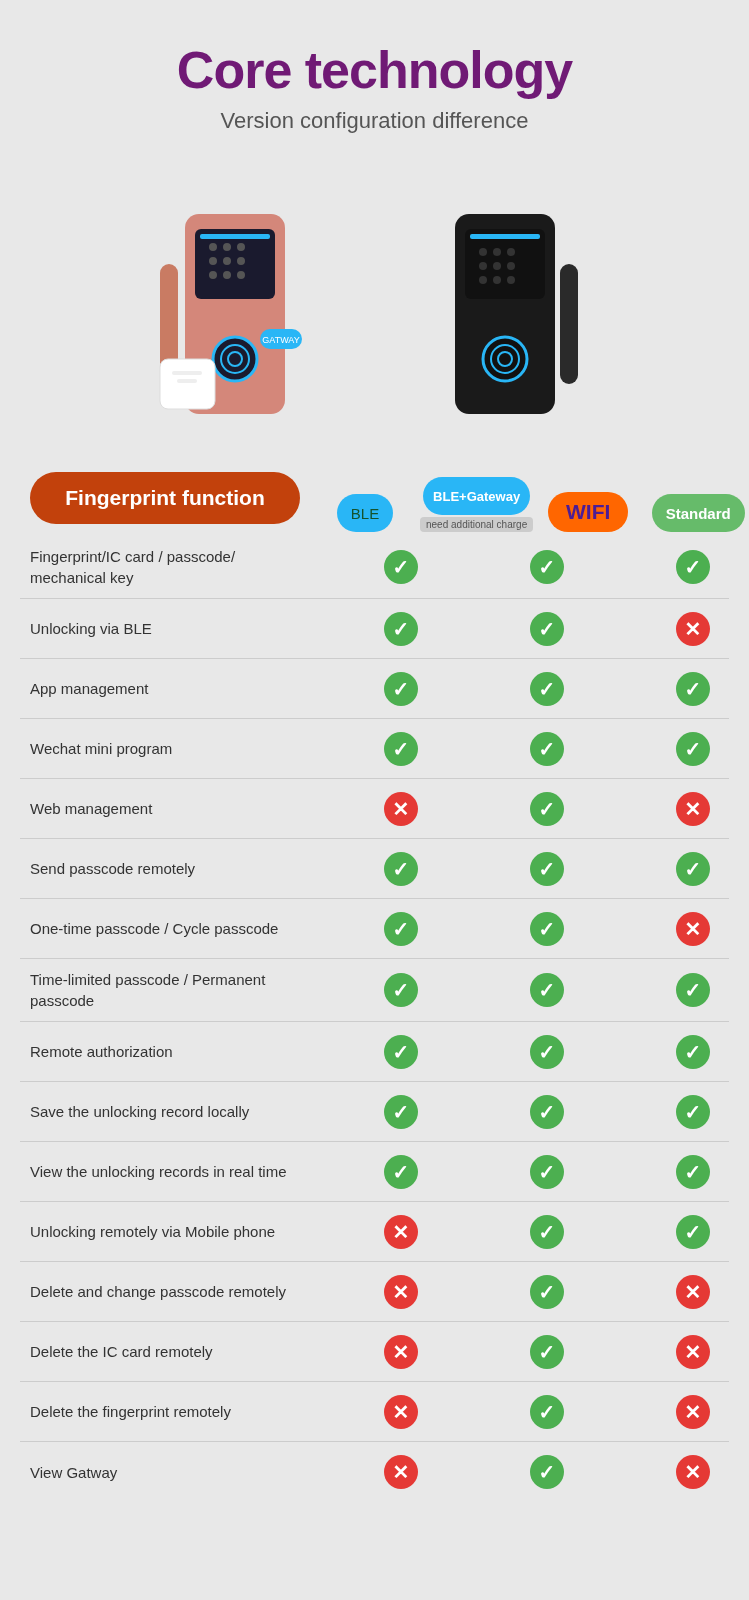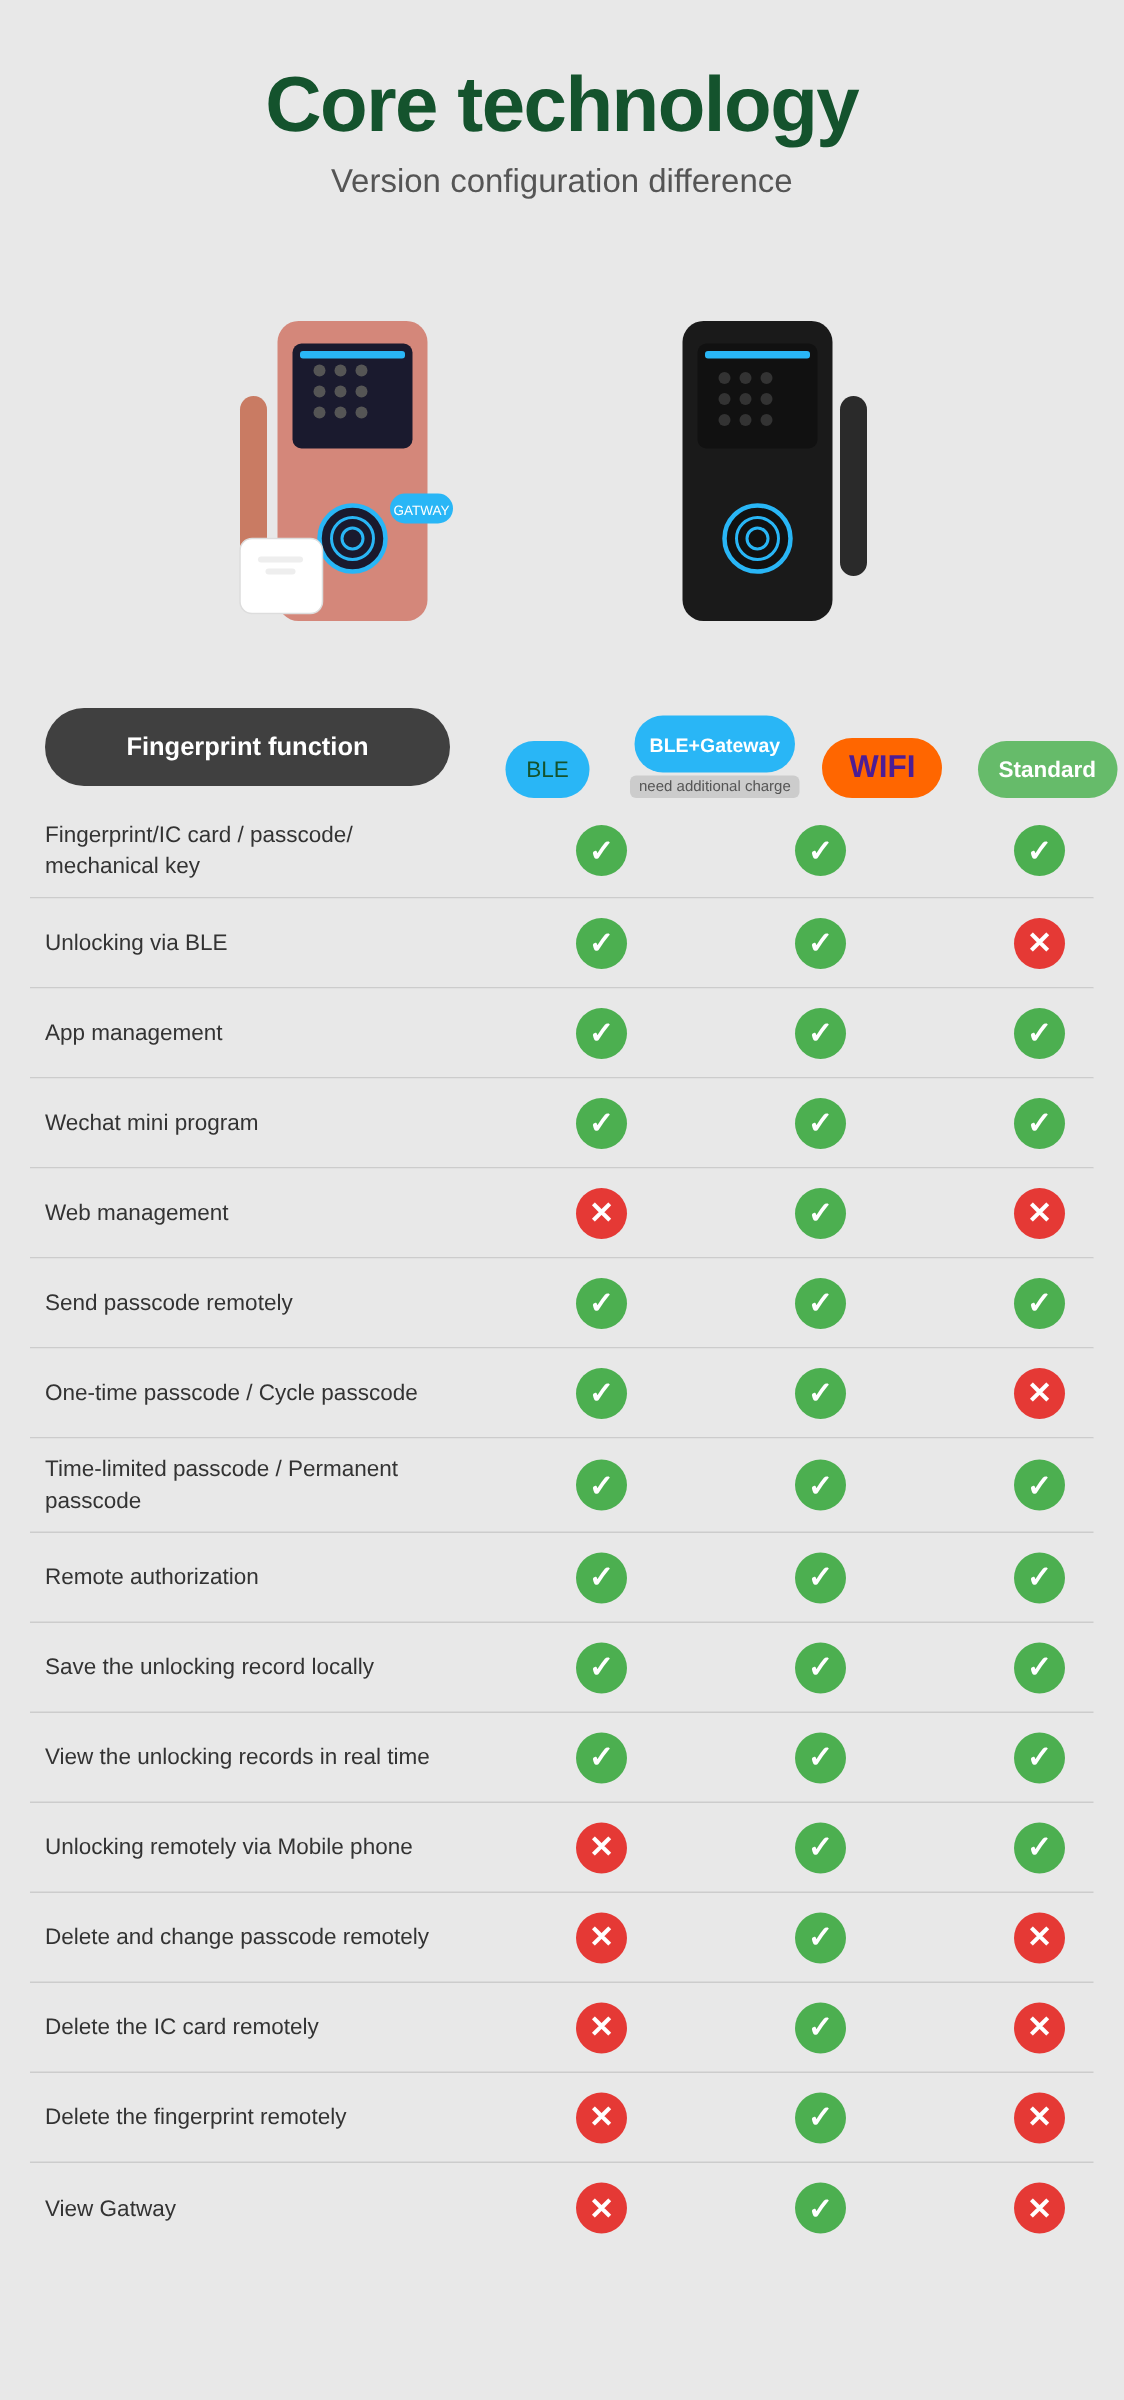--- a/index.html
+++ b/index.html
@@ -11,21 +11,21 @@
     }
     .page {
       width: 749px;
       background: #e8e8e8;
       padding: 40px 20px 40px 20px;
     }
     .title {
       text-align: center;
       font-size: 52px;
       font-weight: 900;
-      color: #14532d;
+      color: #701a75;
       margin-bottom: 8px;
       letter-spacing: -1px;
     }
     .subtitle {
       text-align: center;
       font-size: 22px;
       color: #555;
       margin-bottom: 30px;
     }
     .images-row {
@@ -57,24 +57,24 @@
       padding: 8px 10px;
     }
     .col-ble, .col-bleg, .col-wifi, .col-std {
       flex: 0 0 110px;
       display: flex;
       align-items: center;
       justify-content: center;
       text-align: center;
     }
     .header-feature {
-      background: #404040;
+      background: #c2410c;
       border-radius: 30px;
       color: white;
-      font-size: 17px;
+      font-size: 21px;
       font-weight: bold;
       display: flex;
       align-items: center;
       justify-content: center;
       padding: 0 18px;
       min-height: 52px;
     }
     .header-ble {
       background: #29b6f6;
       border-radius: 20px;

